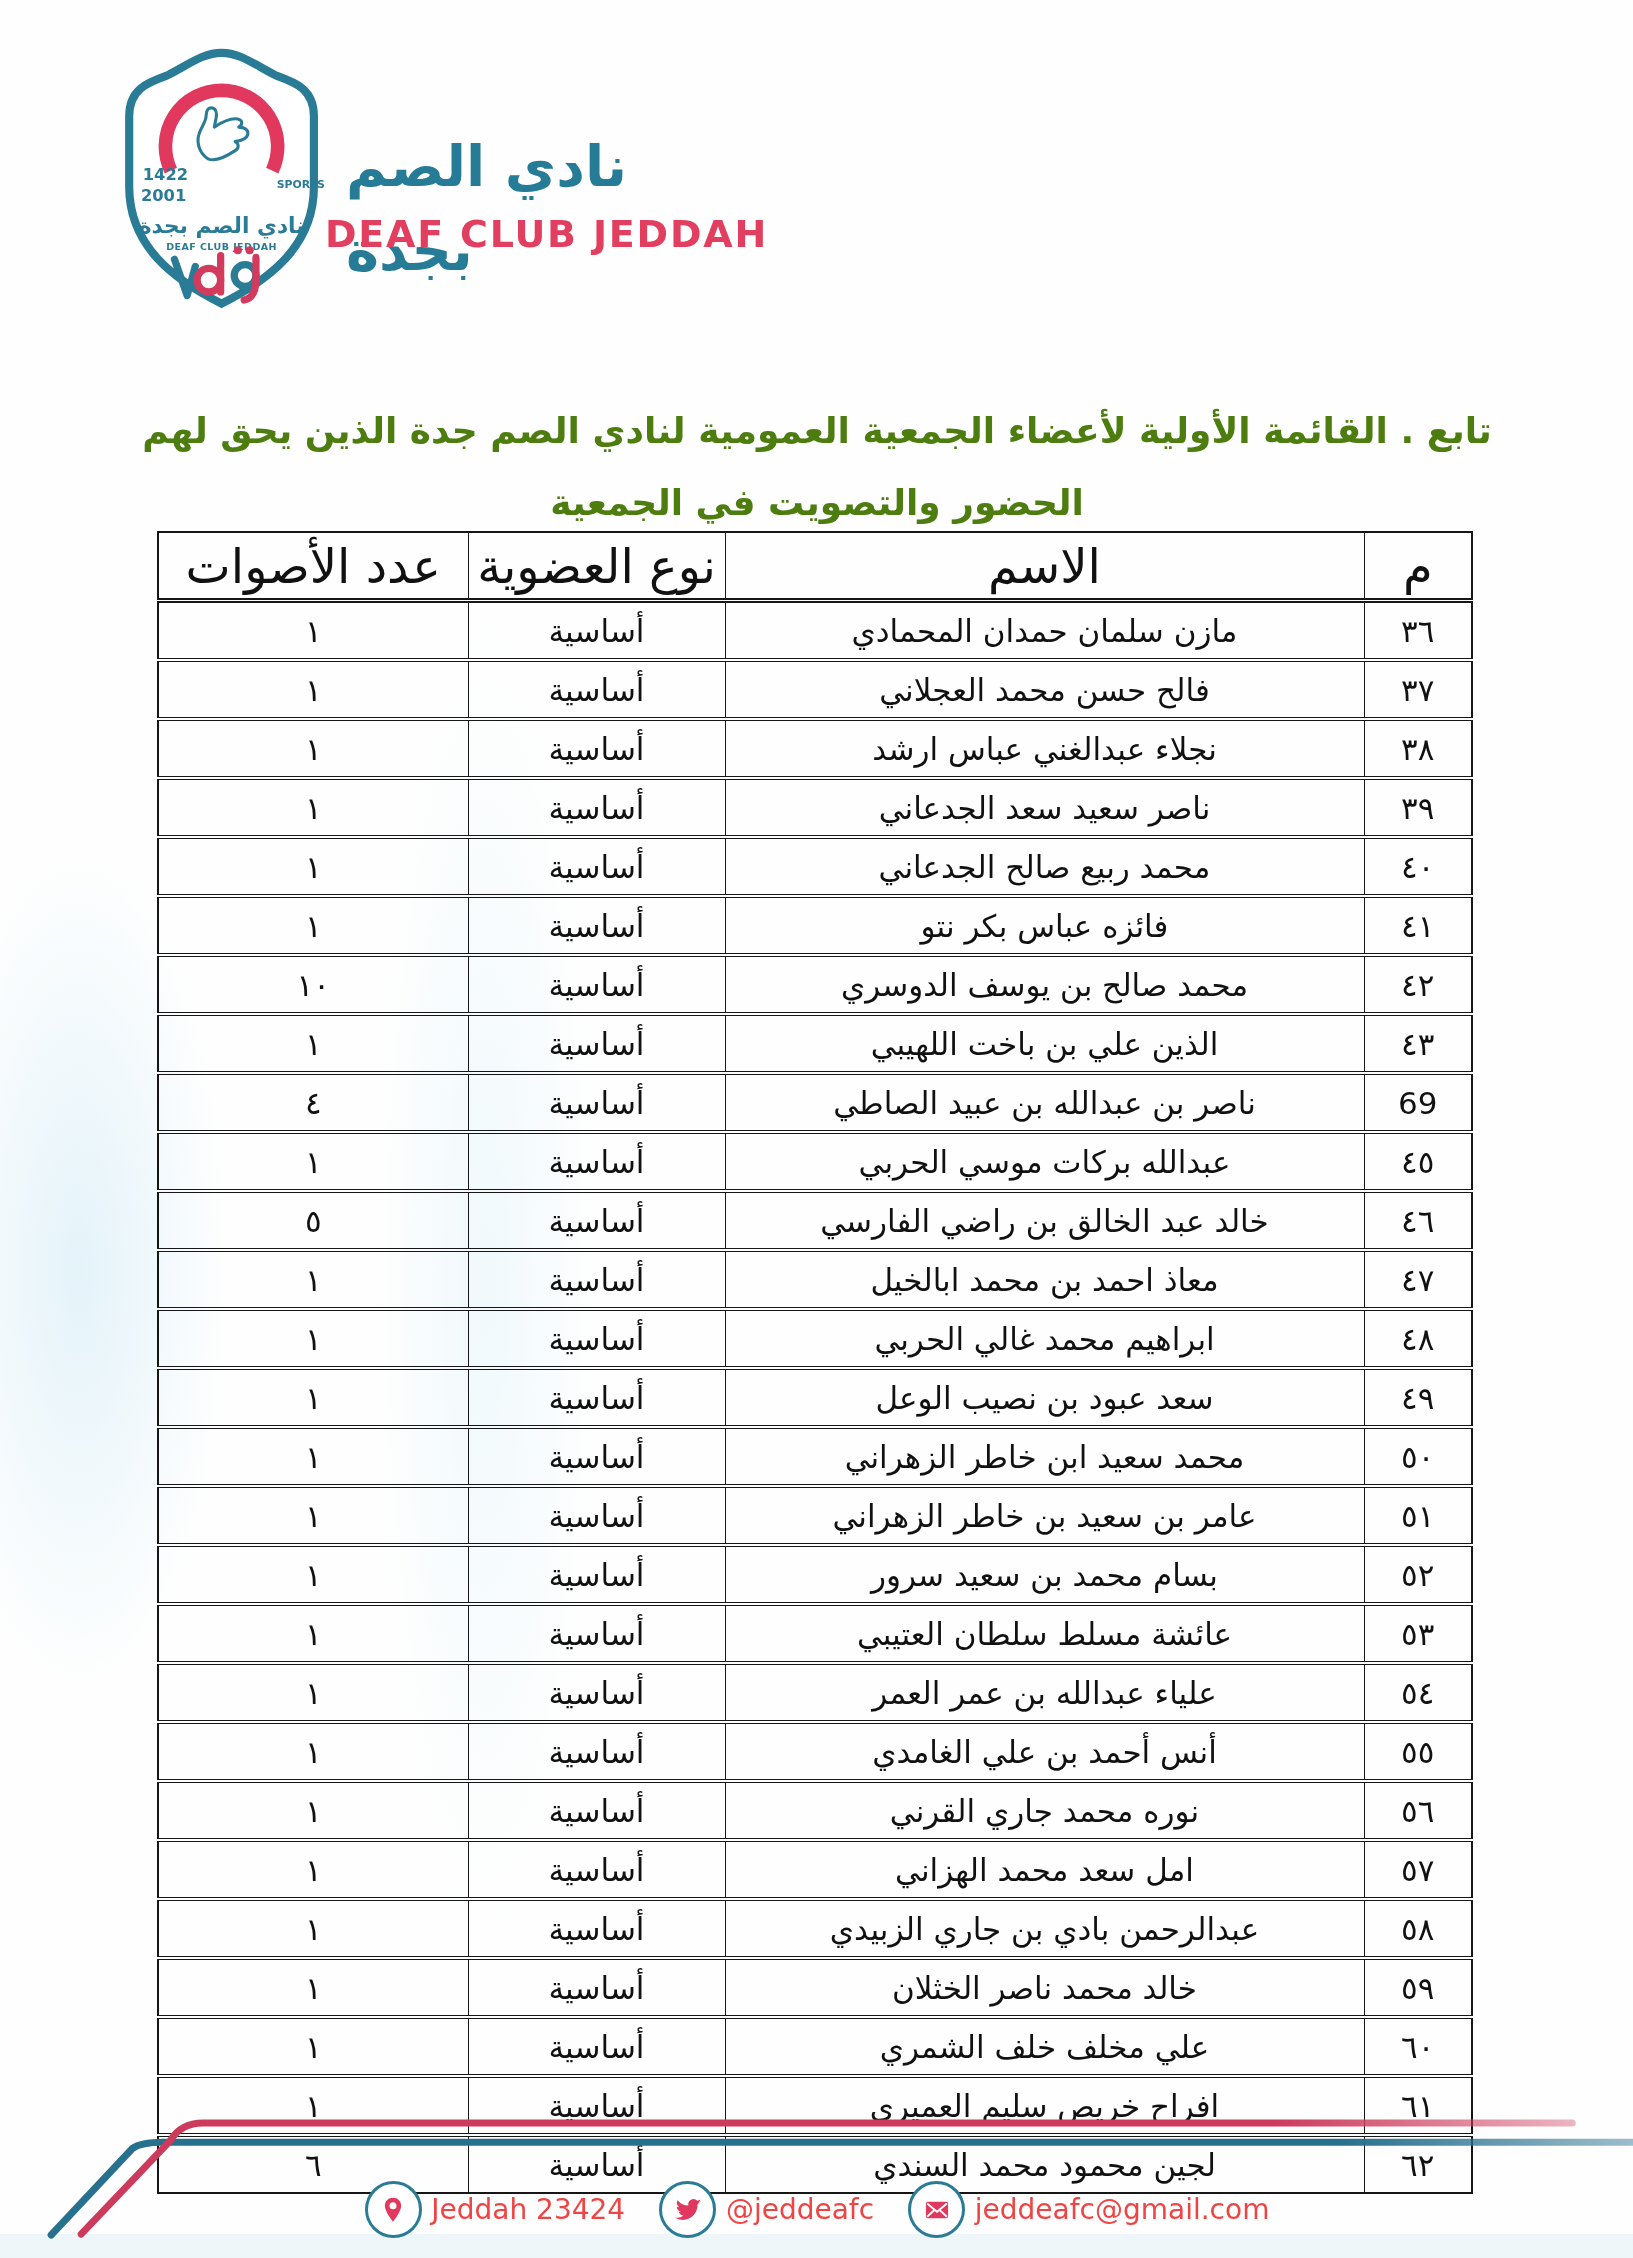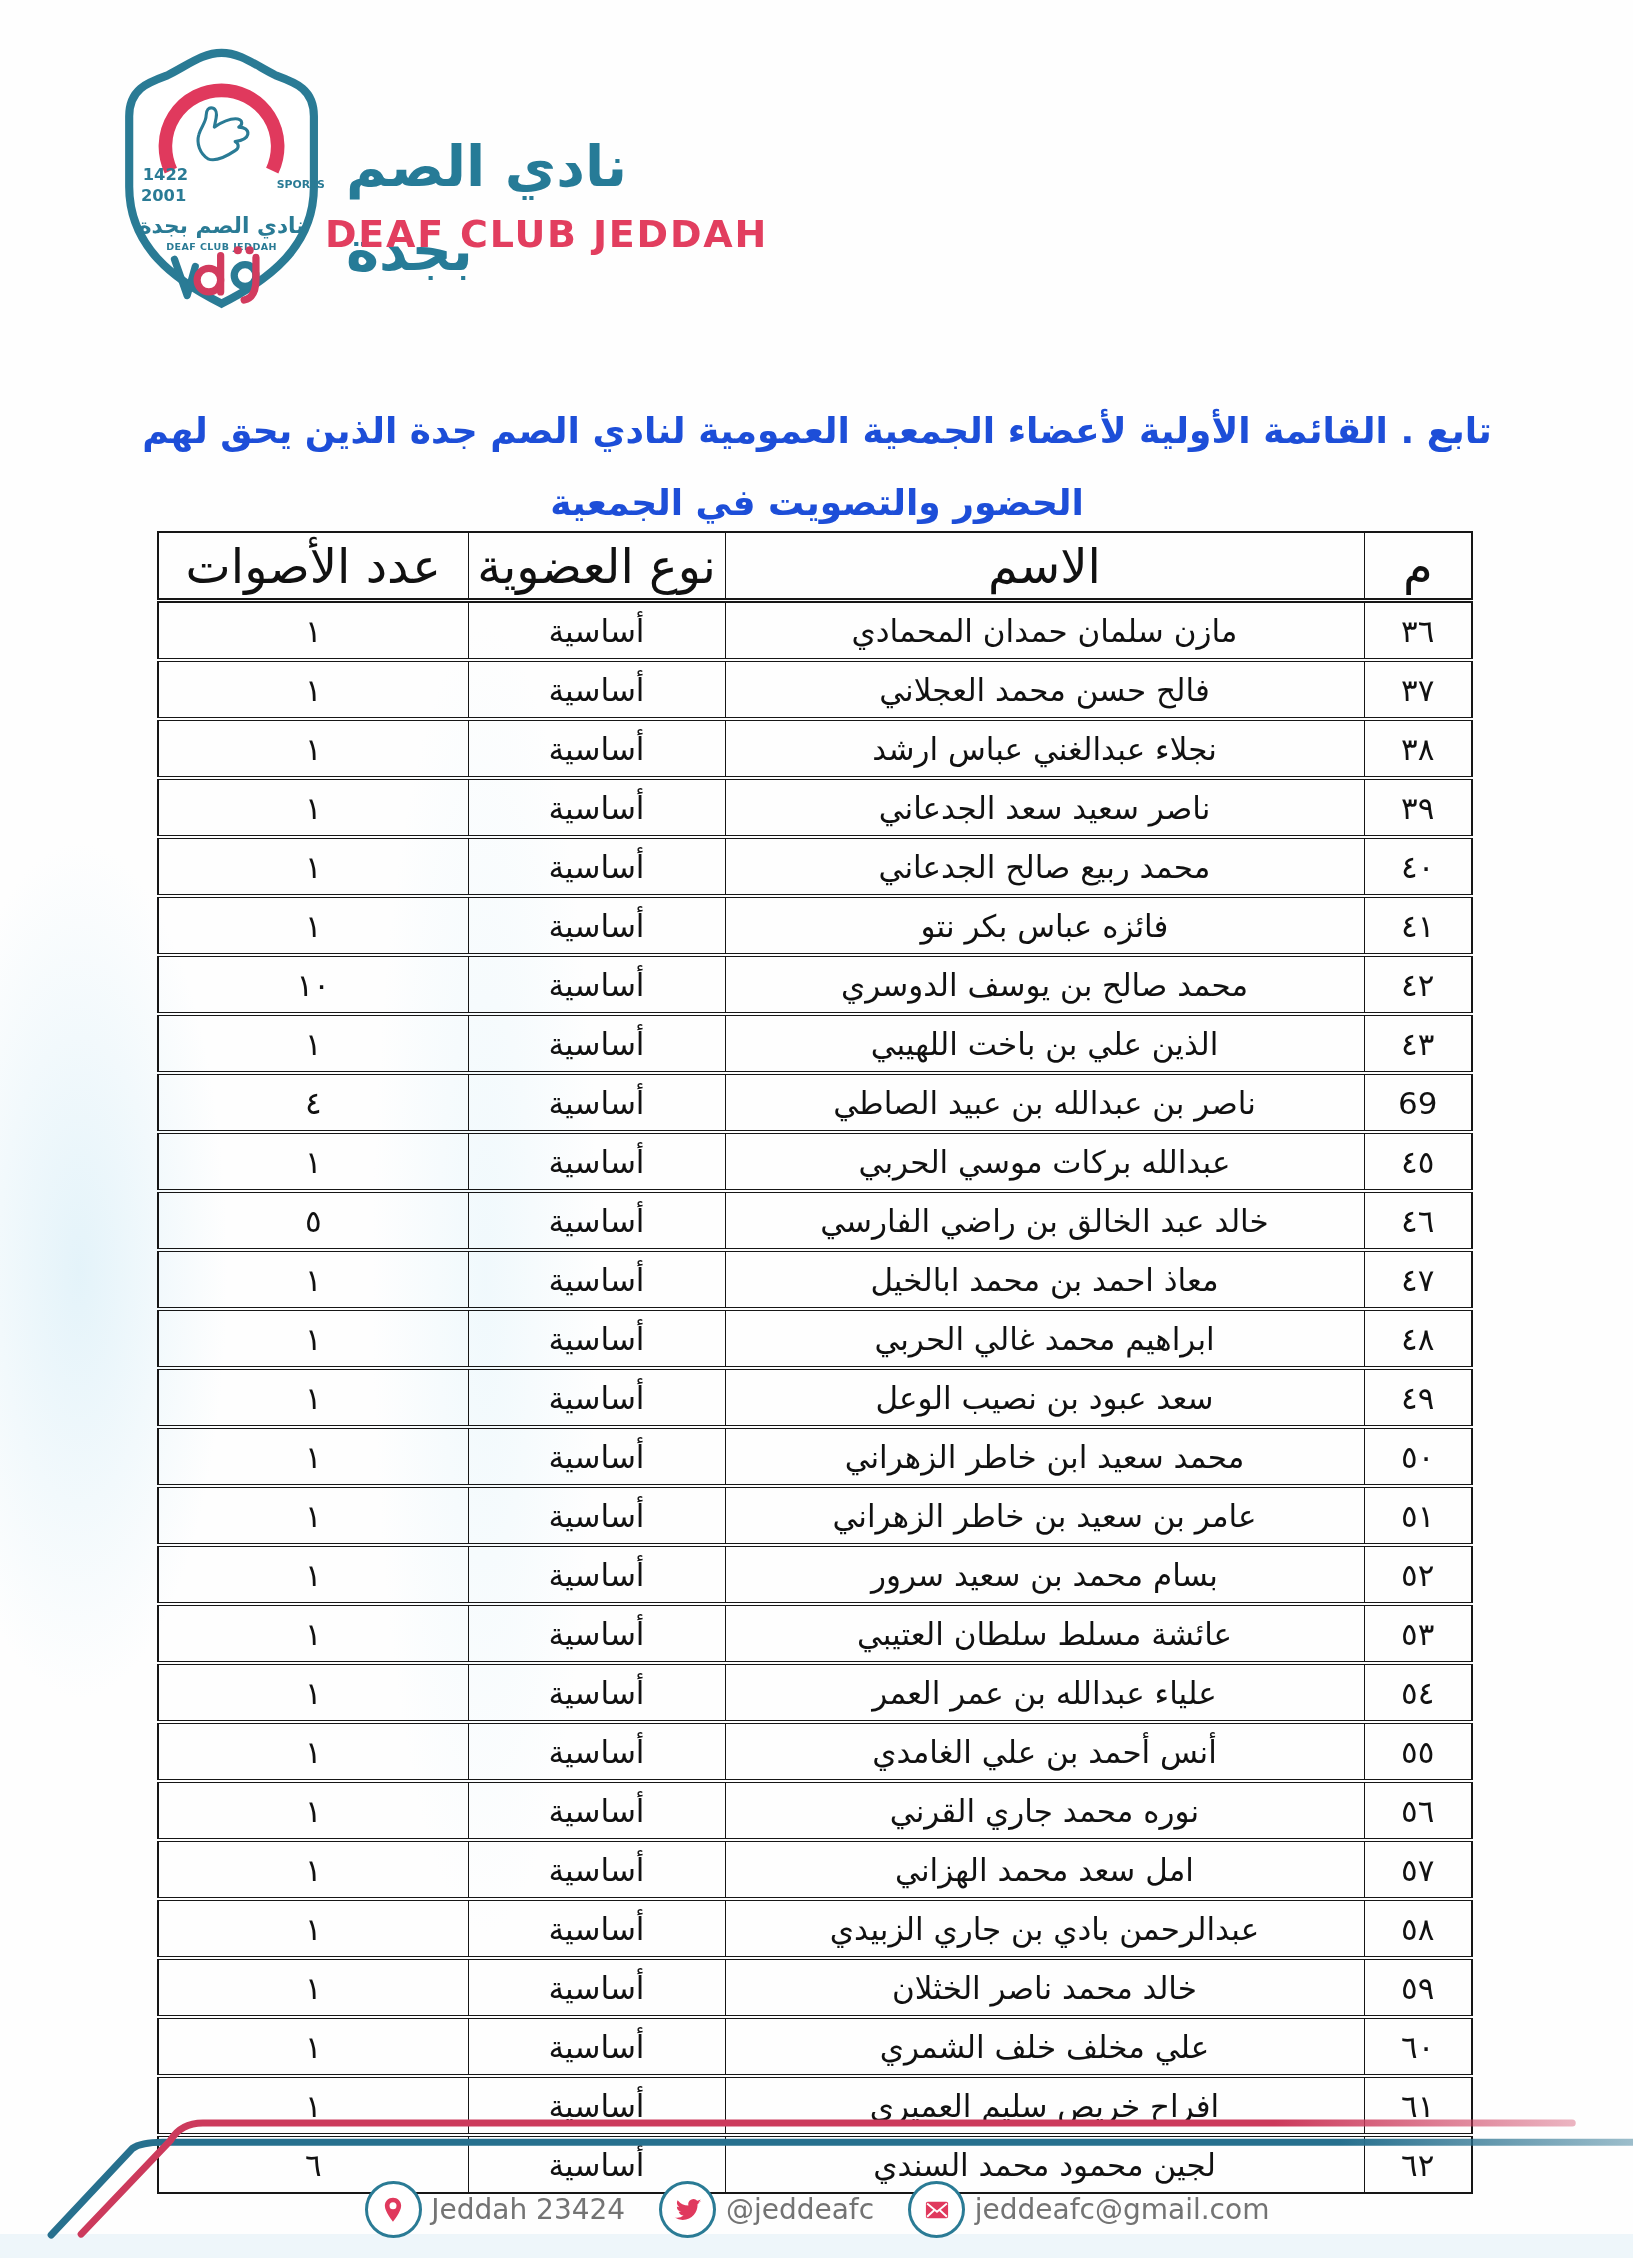--- a/index.html
+++ b/index.html
@@ -24,21 +24,21 @@
     letter-spacing:0px;line-height:1.5;
   }
   .brand-en{
     position:absolute;left:325px;top:212px;width:423px;
     color:#e23e5f;font-size:38px;font-weight:bold;letter-spacing:1.8px;white-space:nowrap;
   }
 
   
   .doc-title{
     position:absolute;left:75px;top:395px;width:1484px;
-    direction:rtl;text-align:center;color:#1d4ed8;
+    direction:rtl;text-align:center;color:#4d7c0f;
     font-size:36px;font-weight:bold;line-height:72px;
   }
 
   
   table.members{
     position:absolute;left:157px;top:531px;width:1313px;
     border-collapse:collapse;table-layout:fixed;direction:rtl;
     color:#111;background:transparent;
   }
   table.members{border:2.6px solid #161616;}
@@ -56,21 +56,21 @@
   td.c-name,th.c-name{font-size:33px;}
   col.c-num{width:108px;}col.c-name{width:639px;}col.c-type{width:257px;}col.c-votes{width:310px;}
 
   
   .swoosh{position:absolute;left:0;top:2098px;}
 
   
   .contacts{
     position:absolute;left:0;top:2181px;width:1634px;
     display:flex;justify-content:center;align-items:center;gap:34px;
-    color:#737373;font-size:28px;
+    color:#ef4444;font-size:28px;
   }
   .contact{display:flex;align-items:center;gap:9.7px;white-space:nowrap;}
   .badge{
     width:51px;height:51px;border:3.5px solid #2a7b95;border-radius:50%;
     background:#fff;display:flex;align-items:center;justify-content:center;flex:0 0 auto;
   }
 </style>
 </head>
 <body>
 

